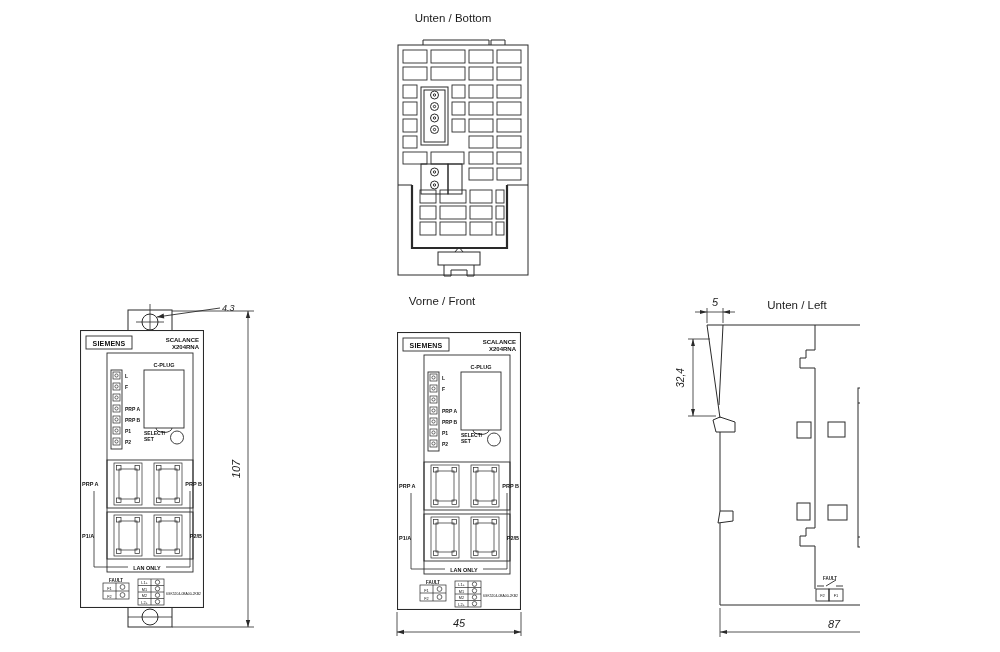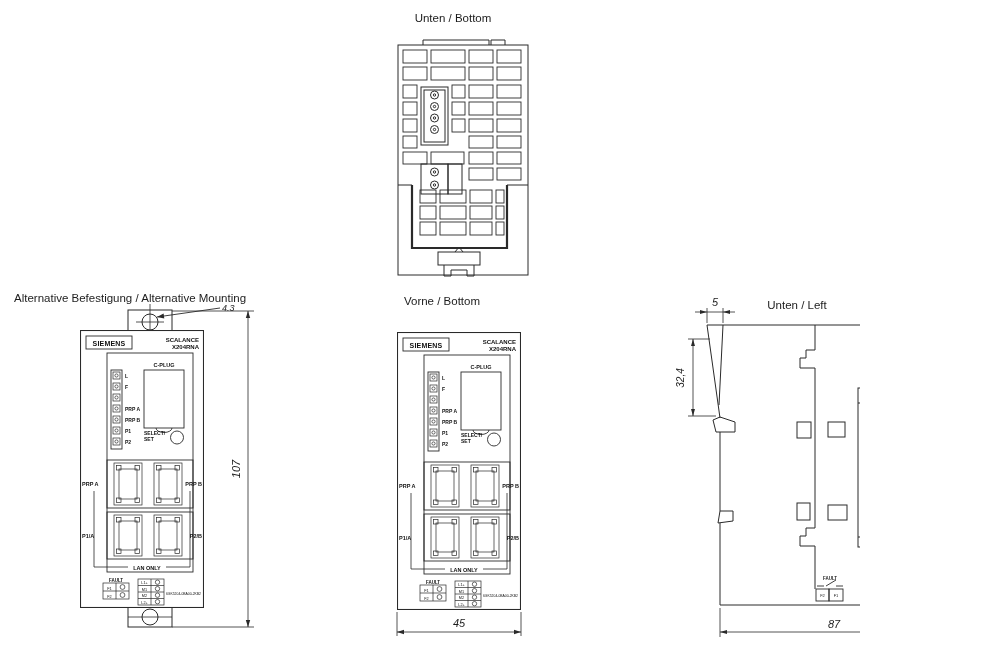--- a/index.html
+++ b/index.html
@@ -11,22 +11,21 @@
   svg{display:block;}
   svg text{font-family:"Liberation Sans",sans-serif;}
   .dimtxt{font-style:italic;}
 </style>
 </head>
 <body>
 
 <div class="canvas">
 
   <div class="view-title tc abs" style="left:398px;top:12px;width:110px;">Unten / Bottom</div>
-  <div class="view-title abs" style="left:14px;top:292px;">Alternative Befestigung / Alternative Mounting</div>
-  <div class="view-title tc abs" style="left:392px;top:295px;width:100px;">Vorne / Bottom</div>
+  <div class="view-title tc abs" style="left:392px;top:295px;width:100px;">Vorne / Front</div>
   <div class="view-title tc abs" style="left:752px;top:299px;width:90px;">Unten / Left</div>
 
   <svg class="abs" style="left:393px;top:36px;" width="140" height="246" viewBox="0 0 140 246">
     <g fill="none" stroke="#2a2a2a" stroke-width="1">
       <rect x="5" y="9" width="130" height="230"></rect>
       <path d="M30,9 V4 H96 V9"></path>
       <path d="M98,9 V4 H112 V9"></path>
     </g>
     <g fill="none" stroke="#2a2a2a" stroke-width="0.9">
       <rect x="10" y="14" width="24" height="13"></rect>

